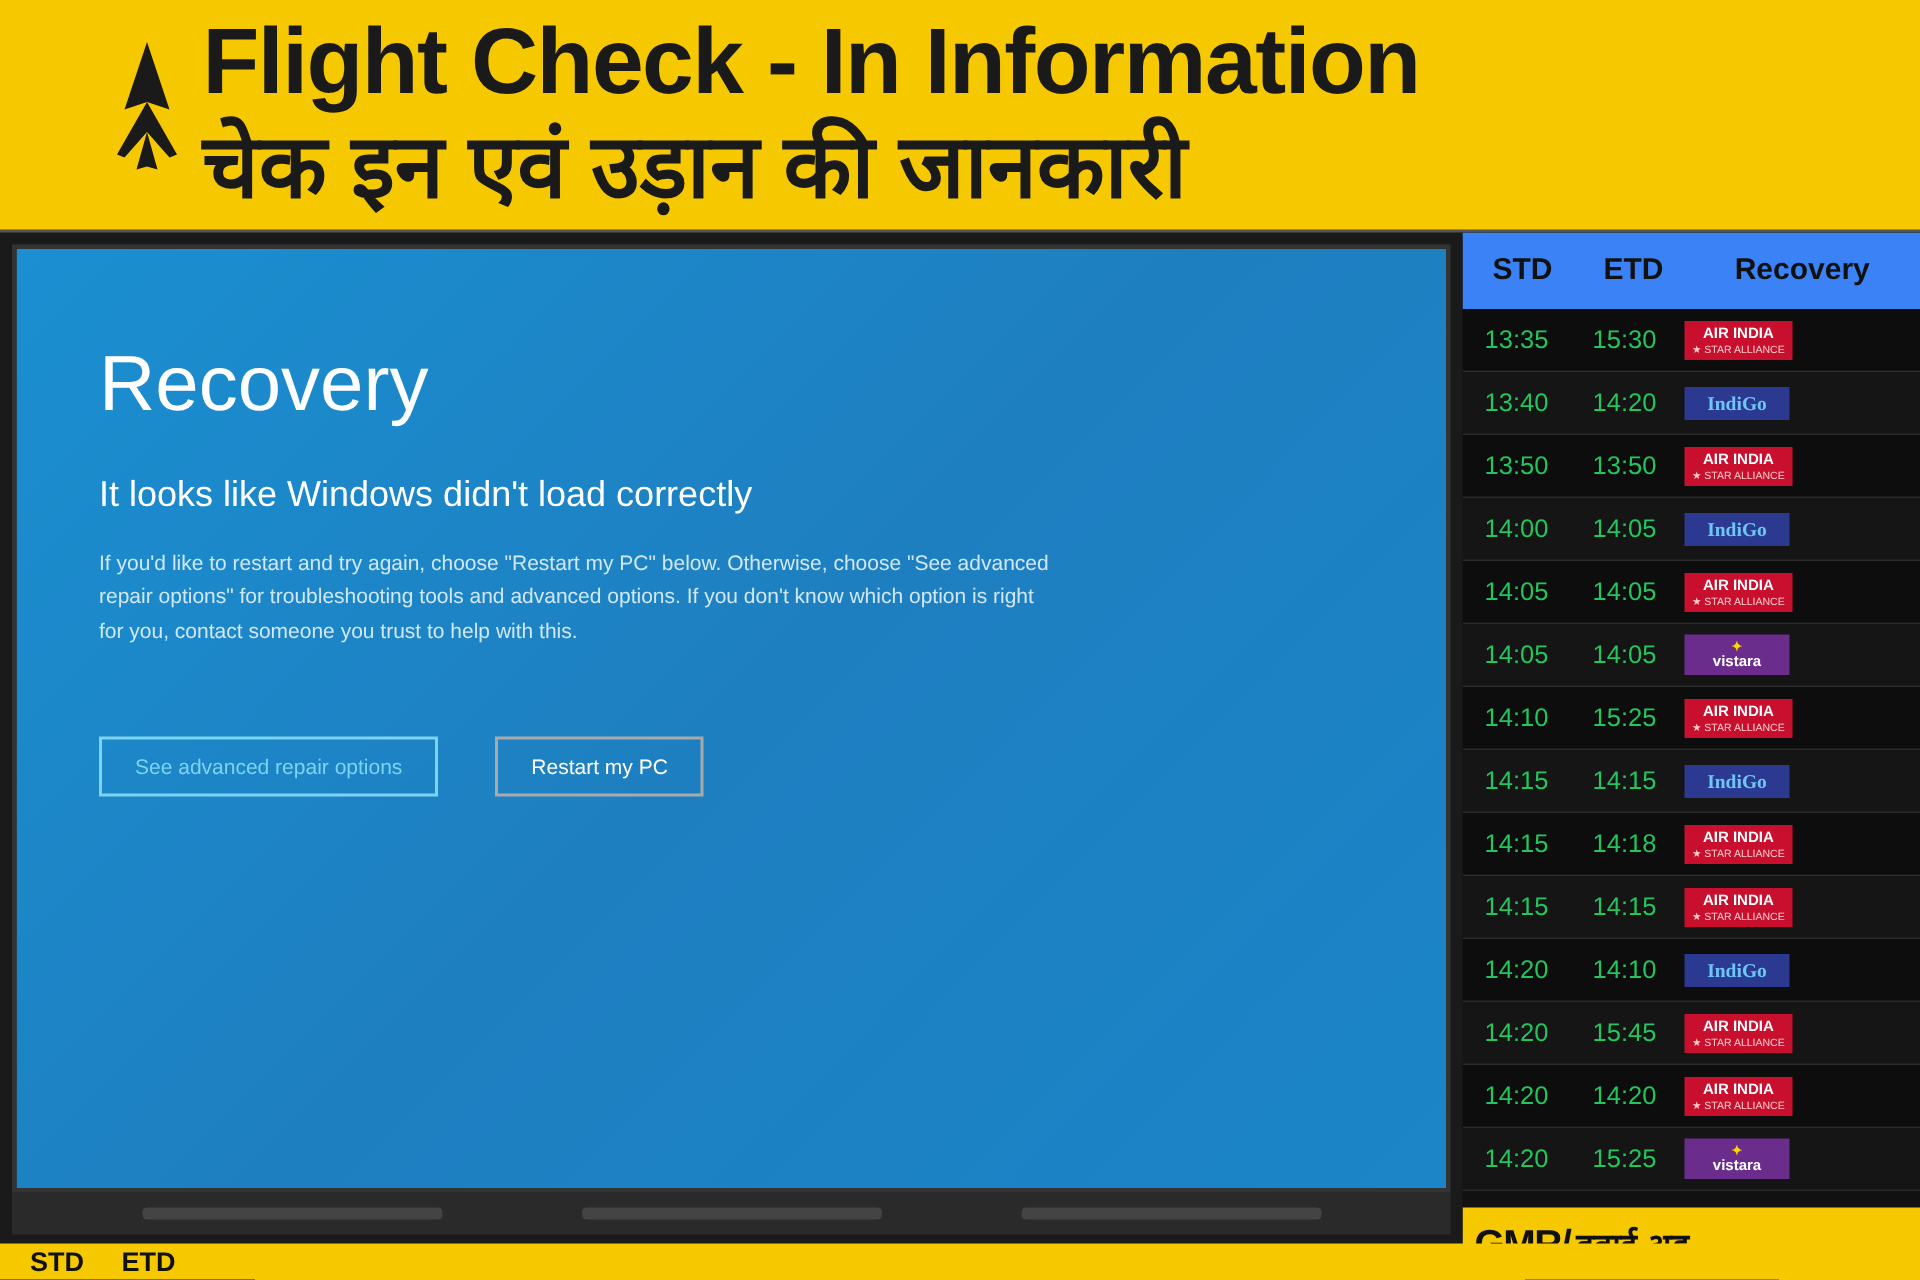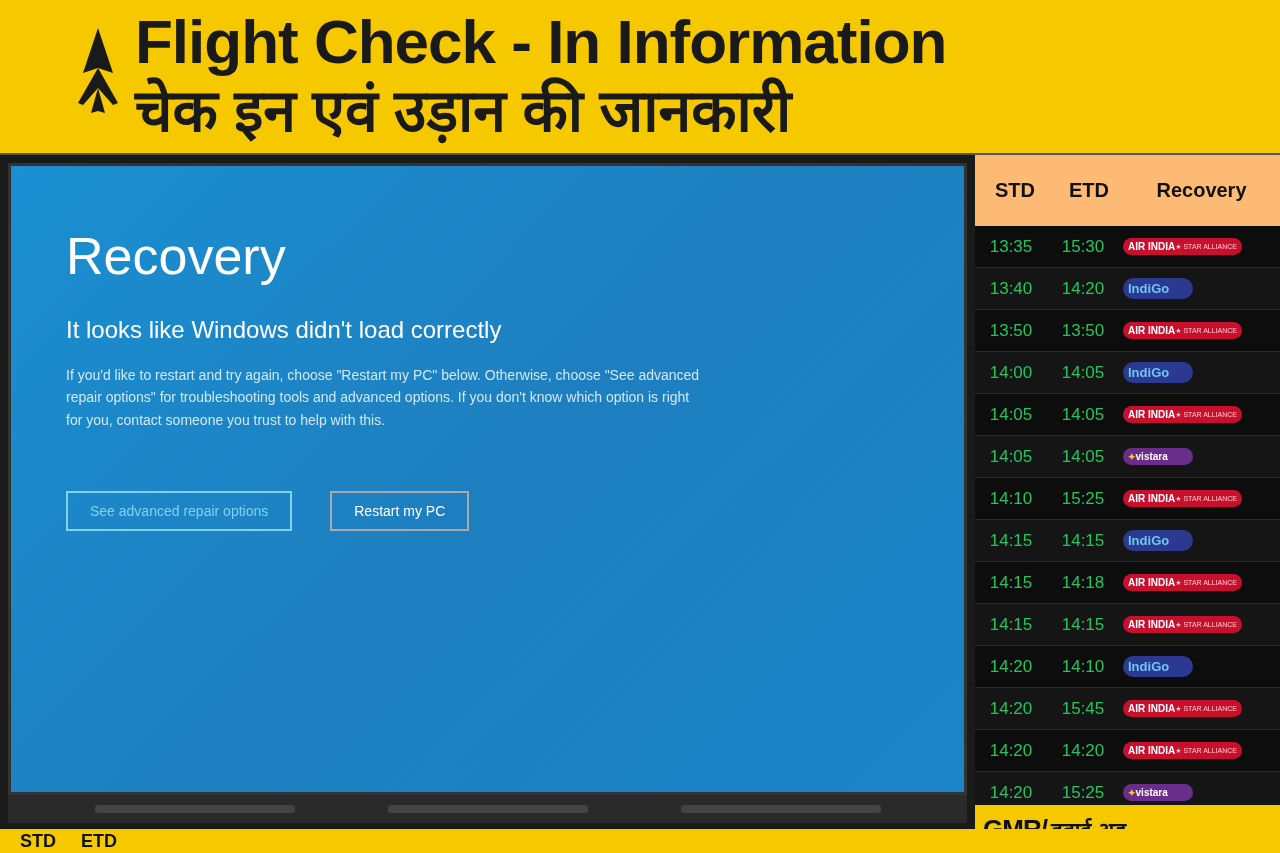--- a/index.html
+++ b/index.html
@@ -141,24 +141,24 @@
     
     .flight-board {
       width: 305px;
       height: 100%;
       background: #111;
       display: flex;
       flex-direction: column;
       overflow: hidden;
     }
     .flight-board-header {
-      background: #fdba74;
+      background: #3b82f6;
       display: grid;
       grid-template-columns: 72px 72px 1fr;
-      padding: 22px 4px;
+      padding: 12px 4px;
       gap: 2px;
     }
     .board-col-header {
       font-size: 20px;
       font-weight: 700;
       color: #111;
       text-align: center;
       padding: 2px 0;
     }
     .flight-rows {
@@ -184,47 +184,47 @@
       padding: 2px 0;
     }
     .airline-cell {
       display: flex;
       align-items: center;
       justify-content: flex-start;
       padding: 3px 4px;
       overflow: hidden;
     }
     .airline-badge {
-      border-radius: 11px;
+      border-radius: 0;
       padding: 3px 5px;
       font-size: 10px;
       font-weight: 800;
       white-space: nowrap;
       display: flex;
-      flex-direction: row;
+      flex-direction: column;
       align-items: center;
       min-width: 70px;
     }
     .air-india-badge {
       background: #c8102e;
       color: white;
     }
     .air-india-badge .star-alliance {
       font-size: 7px;
       font-weight: 400;
       color: #ffcccc;
       margin-top: 1px;
     }
     .indigo-badge {
       background: #2B3990;
       color: white;
       font-size: 13px;
       font-weight: 700;
     }
-    .indigo-badge span { color: #6EC6F5; }
+    .indigo-badge span { color: #6EC6F5; font-family: Liberation Serif, serif; }
     .vistara-badge {
       background: #6B2D8B;
       color: white;
       font-size: 10px;
       font-weight: 700;
     }
     .vistara-star {
       color: #FFD700;
       font-size: 9px;
     }

